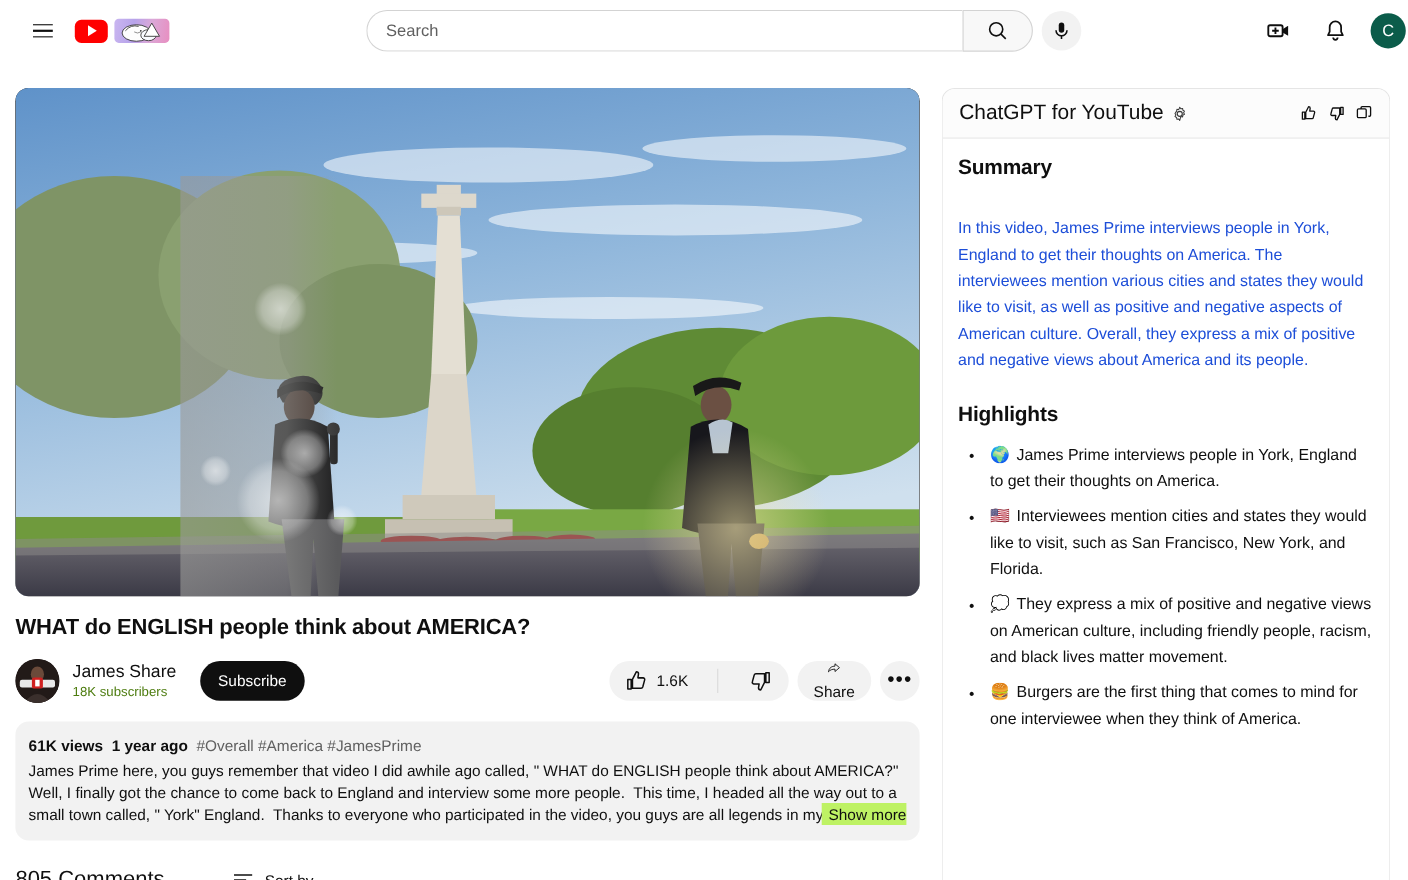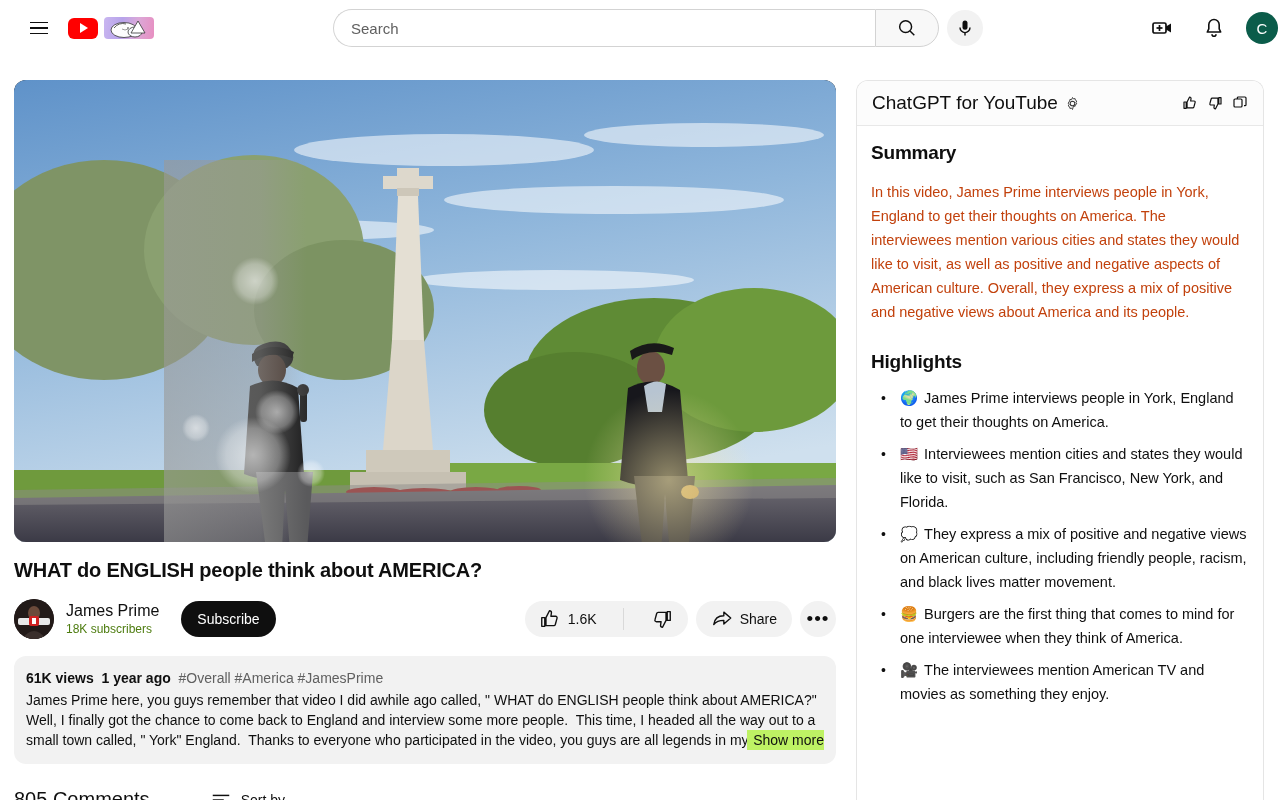--- a/index.html
+++ b/index.html
@@ -140,21 +140,21 @@
     display: flex; align-items: center; cursor: pointer;
   }
   .pill.likegroup { padding: 0; gap: 12px; }
   .like-part {
     display: flex; align-items: center; gap: 7px;
     padding: 0 14px 0 14px; height: 36px;
   }
   .like-count { font-size: 14px; font-weight: 500; }
   .divider-v { width: 1px; height: 22px; background: #d9d9d9; }
   .dislike-part { display: flex; align-items: center; padding: 0 15px; height: 36px; }
-  .pill.share { padding: 0 15px; gap: 7px; font-size: 14px; font-weight: 500; }
+  .pill.share { padding: 0 15px; gap: 7px; font-size: 14px; font-weight: 500; flex-direction: column; }
   .pill.more {
     width: 36px; justify-content: center; padding: 0;
     font-size: 19px; letter-spacing: 1px; line-height: 0;
   }
 
   .desc-box {
     margin-top: 14px;
     background: #f2f2f2; border-radius: 12px;
     padding: 12px 12px 14px 12px;
     font-size: 14px; line-height: 20px;
@@ -193,22 +193,22 @@
     background: #fcfcfc;
   }
   .panel-title { font-size: 19px; font-weight: 400; color: #0f0f0f; }
   .gear { margin-left: 7px; display: flex; align-items: center; cursor: pointer; }
   .panel-head-actions { margin-left: auto; display: flex; align-items: center; gap: 9px; }
   .panel-head-actions .hicon { cursor: pointer; display: flex; }
 
   .panel-body { padding: 16px 14px 0 14px; height: 694px; overflow: hidden; }
   .sec-title { font-size: 19px; font-weight: 700; letter-spacing: -.2px; }
   .summary-text {
-    margin-top: 16px;
-    font-size: 14.5px; line-height: 24px; color: #c2410c;
+    margin-top: 32px;
+    font-size: 14.5px; line-height: 24px; color: #1d4ed8;
   }
   .sec-title.hl { margin-top: 27px; }
   .hl-list { margin-top: 13px; list-style: none; }
   .hl-list li {
     position: relative;
     padding-left: 29px; margin-bottom: 8px;
     font-size: 14.5px; line-height: 24px;
   }
   .hl-list li::before {
     content: "•"; position: absolute; left: 10px; top: 0;
@@ -396,21 +396,21 @@
       <svg viewBox="0 0 40 40">
         <circle cx="20" cy="20" r="20" fill="#221a18"></circle>
         <ellipse cx="20" cy="14" rx="6" ry="7" fill="#6b4a3a"></ellipse>
         <path d="M8 40 q12 -16 24 0 z" fill="#3a2f2c"></path>
         <rect x="4" y="19" width="32" height="7" rx="2" fill="#e8e8e8"></rect>
         <rect x="15" y="17" width="10" height="10" rx="2" fill="#d02020"></rect>
         <rect x="18" y="19" width="4" height="6" fill="#fff"></rect>
       </svg>
     </div>
     <div class="ch-meta">
-      <div class="ch-name">James Prime</div>
+      <div class="ch-name">James Share</div>
       <div class="ch-subs">18K subscribers</div>
     </div>
     <button class="subscribe-btn">Subscribe</button>
 
     <div class="actions">
       <div class="pill likegroup">
         <div class="like-part">
           <svg width="22" height="22" viewBox="0 0 24 24">
             <path d="M3 10.5h3.3V20H3zM7.6 10.5 11.4 3c1.3 0 2.2.9 2.2 2.1l-.6 3.9h5.1c1.1 0 1.9 1 1.6 2l-1.9 7a1.7 1.7 0 0 1-1.6 1.2H7.6z" fill="none" stroke="#0f0f0f" stroke-width="1.5" stroke-linejoin="round"></path>
           </svg>
@@ -496,16 +496,15 @@
   <div class="panel-body">
     <div class="sec-title">Summary</div>
     <p class="summary-text">In this video, James Prime interviews people in York, England to get their thoughts on America. The interviewees mention various cities and states they would like to visit, as well as positive and negative aspects of American culture. Overall, they express a mix of positive and negative views about America and its people.</p>
 
     <div class="sec-title hl">Highlights</div>
     <ul class="hl-list" id="hl-list">
         <li><span class="emoji">🌍 </span><span>James Prime interviews people in York, England to get their thoughts on America.</span></li>
         <li><span class="emoji">🇺🇸 </span><span>Interviewees mention cities and states they would like to visit, such as San Francisco, New York, and Florida.</span></li>
         <li><span class="emoji">💭 </span><span>They express a mix of positive and negative views on American culture, including friendly people, racism, and black lives matter movement.</span></li>
         <li><span class="emoji">🍔 </span><span>Burgers are the first thing that comes to mind for one interviewee when they think of America.</span></li>
-        <li><span class="emoji">🎥 </span><span>The interviewees mention American TV and movies as something they enjoy.</span></li>
       </ul>
   </div>
 </div>
 
 </body></html>

